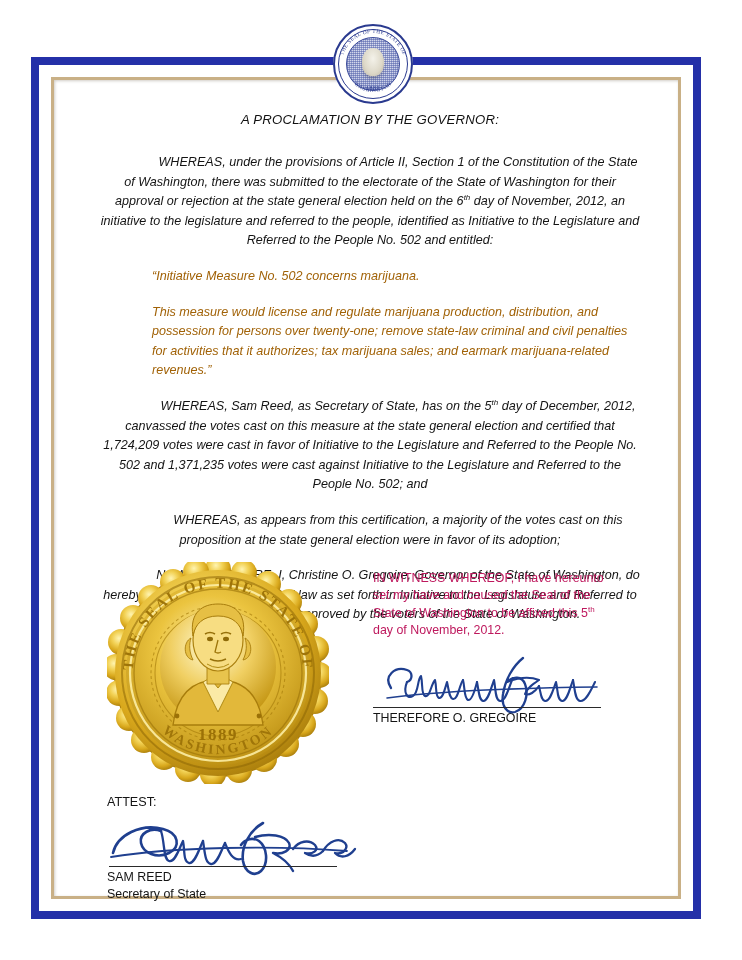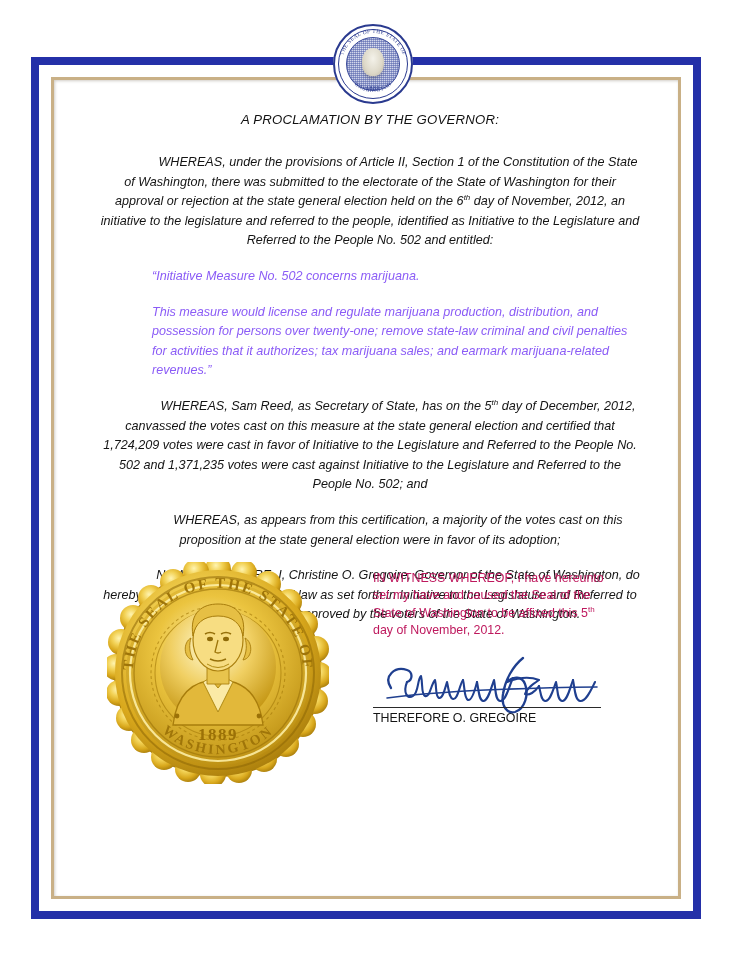--- a/index.html
+++ b/index.html
@@ -120,21 +120,21 @@
   .para.last-whereas { }
   .quote-block {
     margin: 0 0 16px 0;
     padding-left: 52px;
   }
   .quote-para {
     font-size: 12.6px;
     line-height: 19.6px;
     margin: 0 0 16px 0;
     text-indent: 0;
-    color: #8b5cf6;
+    color: #a16207;
   }
   .quote-para:last-child { margin-bottom: 16px; }
   sup {
     font-size: 8px;
     vertical-align: super;
     line-height: 0;
   }
 
   
   #gold-seal {
@@ -395,14 +395,43 @@
           <path d="M 200,26 C 202,36 202,46 207,47 C 213,48 218,36 222,28" stroke-width="2.1"></path>
           <path d="M 14,44 C 60,38 140,34 224,33" stroke-width="1.6"></path>
         </g>
       </svg>
       <div class="sig-rule"></div>
     </div>
 
     <p class="sig-name">THEREFORE O. GREGOIRE</p>
   </div>
 
+  <div id="attest-block">
+    <p id="attest-label">ATTEST:</p>
+
+    <div class="attest-sig-area">
+      <svg class="attest-ink" viewBox="0 0 260 68">
+        <g fill="none" stroke="#1f3f8f" stroke-linecap="round" stroke-linejoin="round">
+          <path d="M 10,40 C 14,22 38,10 60,16 C 76,20 78,34 66,40
+                   C 54,46 40,40 38,30 C 36,20 48,14 58,18" stroke-width="2.6"></path>
+          <path d="M 58,18 C 62,30 60,46 66,48 C 72,50 76,36 80,28
+                   C 82,38 80,48 86,50 C 92,51 96,36 100,28" stroke-width="2.3"></path>
+          <path d="M 100,28 C 102,40 102,50 108,51 C 114,52 118,38 122,30" stroke-width="2.3"></path>
+          <path d="M 122,30 C 126,40 130,48 138,46" stroke-width="2.2"></path>
+          <path d="M 160,10 C 146,18 138,34 140,48 C 142,60 152,64 158,58
+                   C 166,50 164,34 156,28 C 150,24 142,26 138,32" stroke-width="2.6"></path>
+          <path d="M 152,24 C 166,20 182,22 186,30 C 189,37 180,42 170,40
+                   C 178,44 186,50 190,58" stroke-width="2.4"></path>
+          <path d="M 190,36 C 196,28 206,26 212,32 C 216,37 210,42 202,40
+                   C 208,44 214,44 220,38" stroke-width="2.3"></path>
+          <path d="M 220,38 C 226,28 236,24 242,30 C 246,35 240,42 232,40
+                   C 238,46 246,44 252,36" stroke-width="2.3"></path>
+          <path d="M 8,44 C 70,34 170,32 244,38" stroke-width="1.8"></path>
+        </g>
+      </svg>
+      <div class="attest-rule"></div>
+    </div>
+
+    <p class="sig-name">SAM REED</p>
+    <p class="sig-role">Secretary of State</p>
+  </div>
 
 </div>
 
 </body></html>

